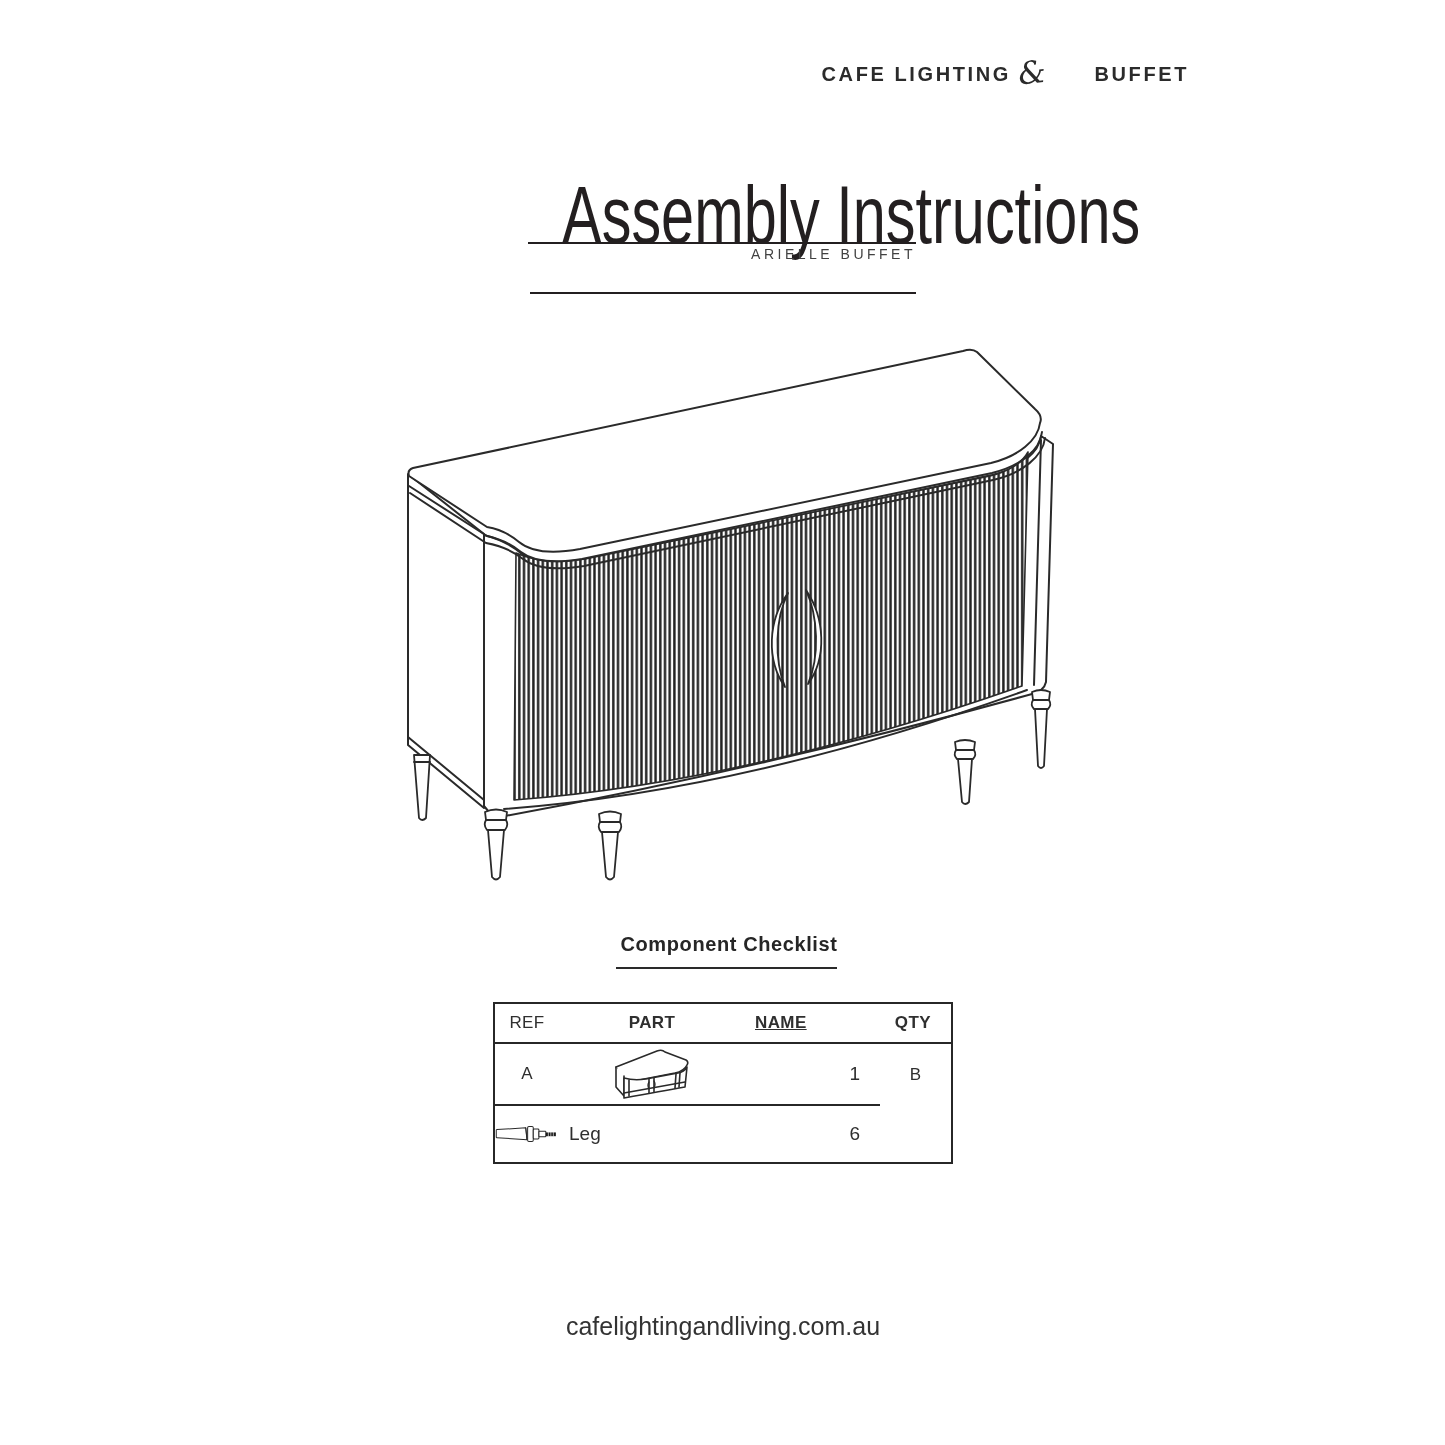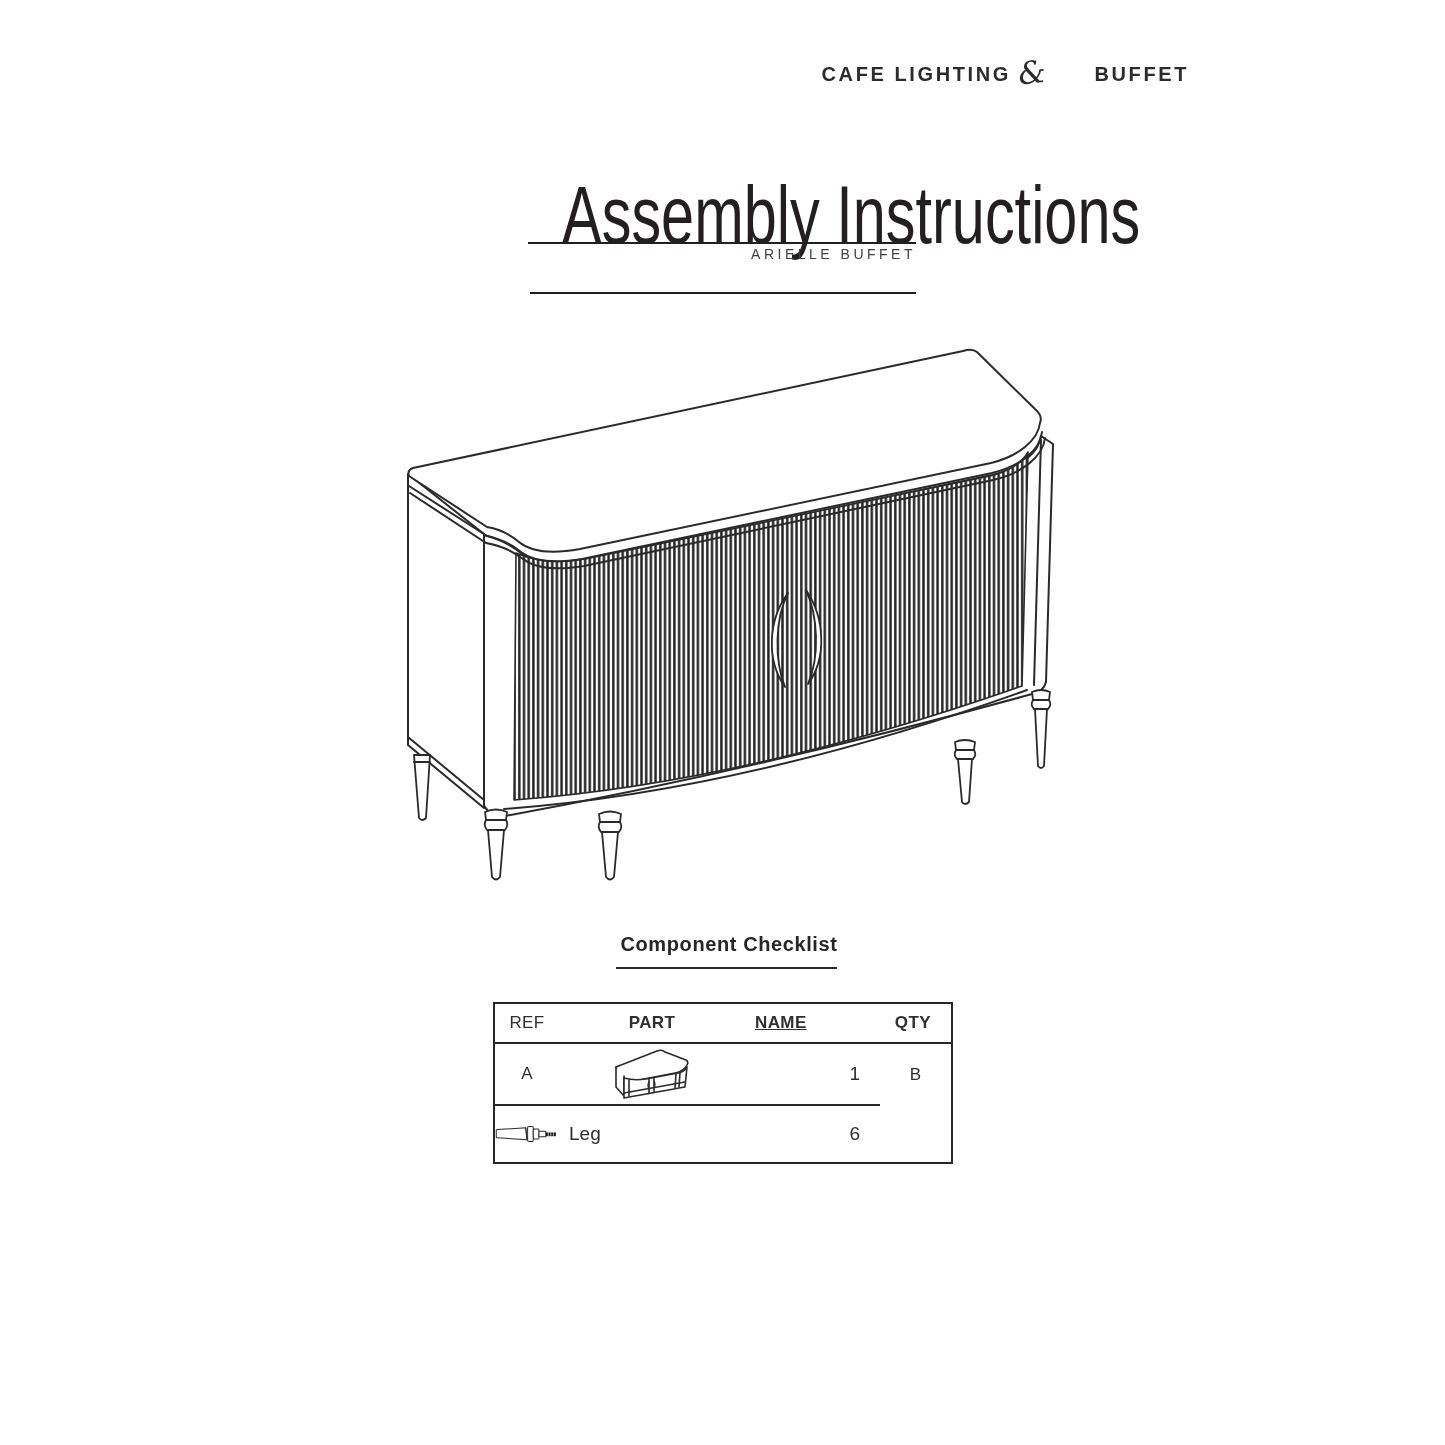--- a/index.html
+++ b/index.html
@@ -219,14 +219,15 @@
           <rect x="70" y="8.5" width="11" height="9" rx="1" fill="#ffffff"></rect>
           <rect x="81" y="10.5" width="16" height="6" fill="#1a1a1a" stroke="none"></rect>
           <path d="M 85,10.5 L 85,16.5 M 89,10.5 L 89,16.5 M 93,10.5 L 93,16.5" stroke="#ffffff" stroke-width="1"></path>
         </g>
       </svg>
     </div>
     <div class="cell c-name">Leg</div>
     <div class="cell c-qty">6</div>
   </div>
 
+  <div class="footer">cafelightingandliving.com.au</div>
 
 </div>
 
 </body></html>

